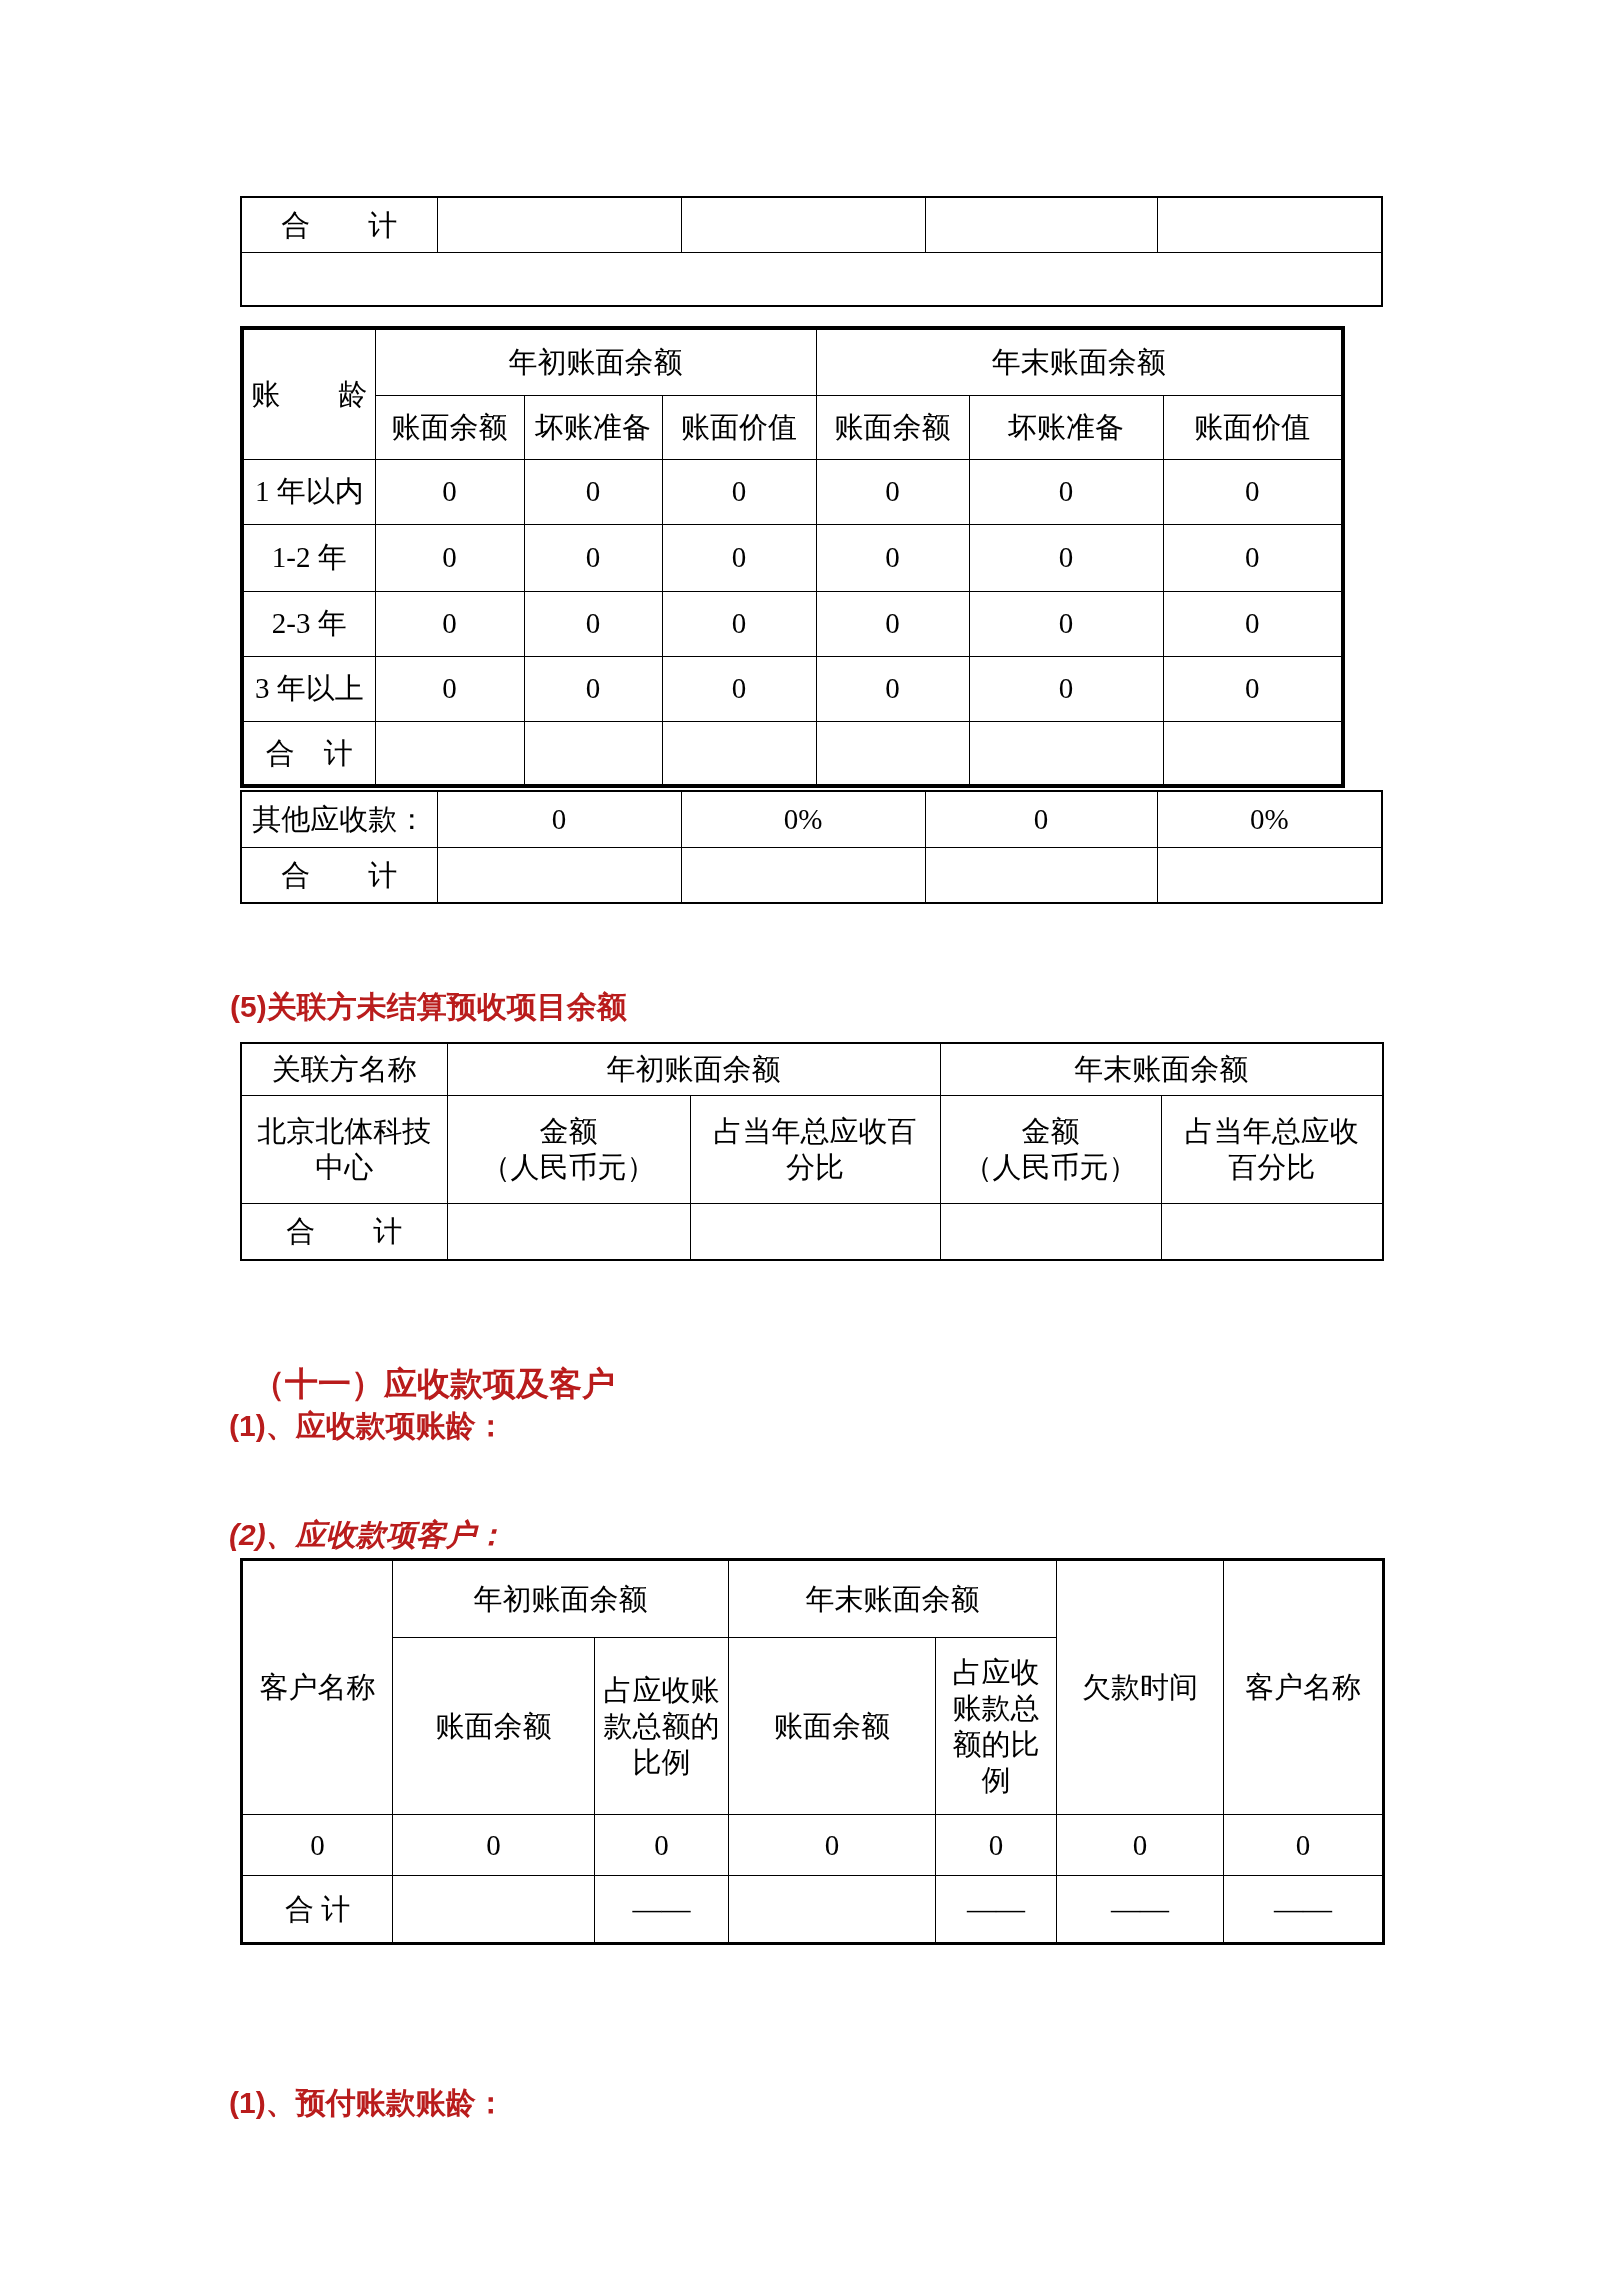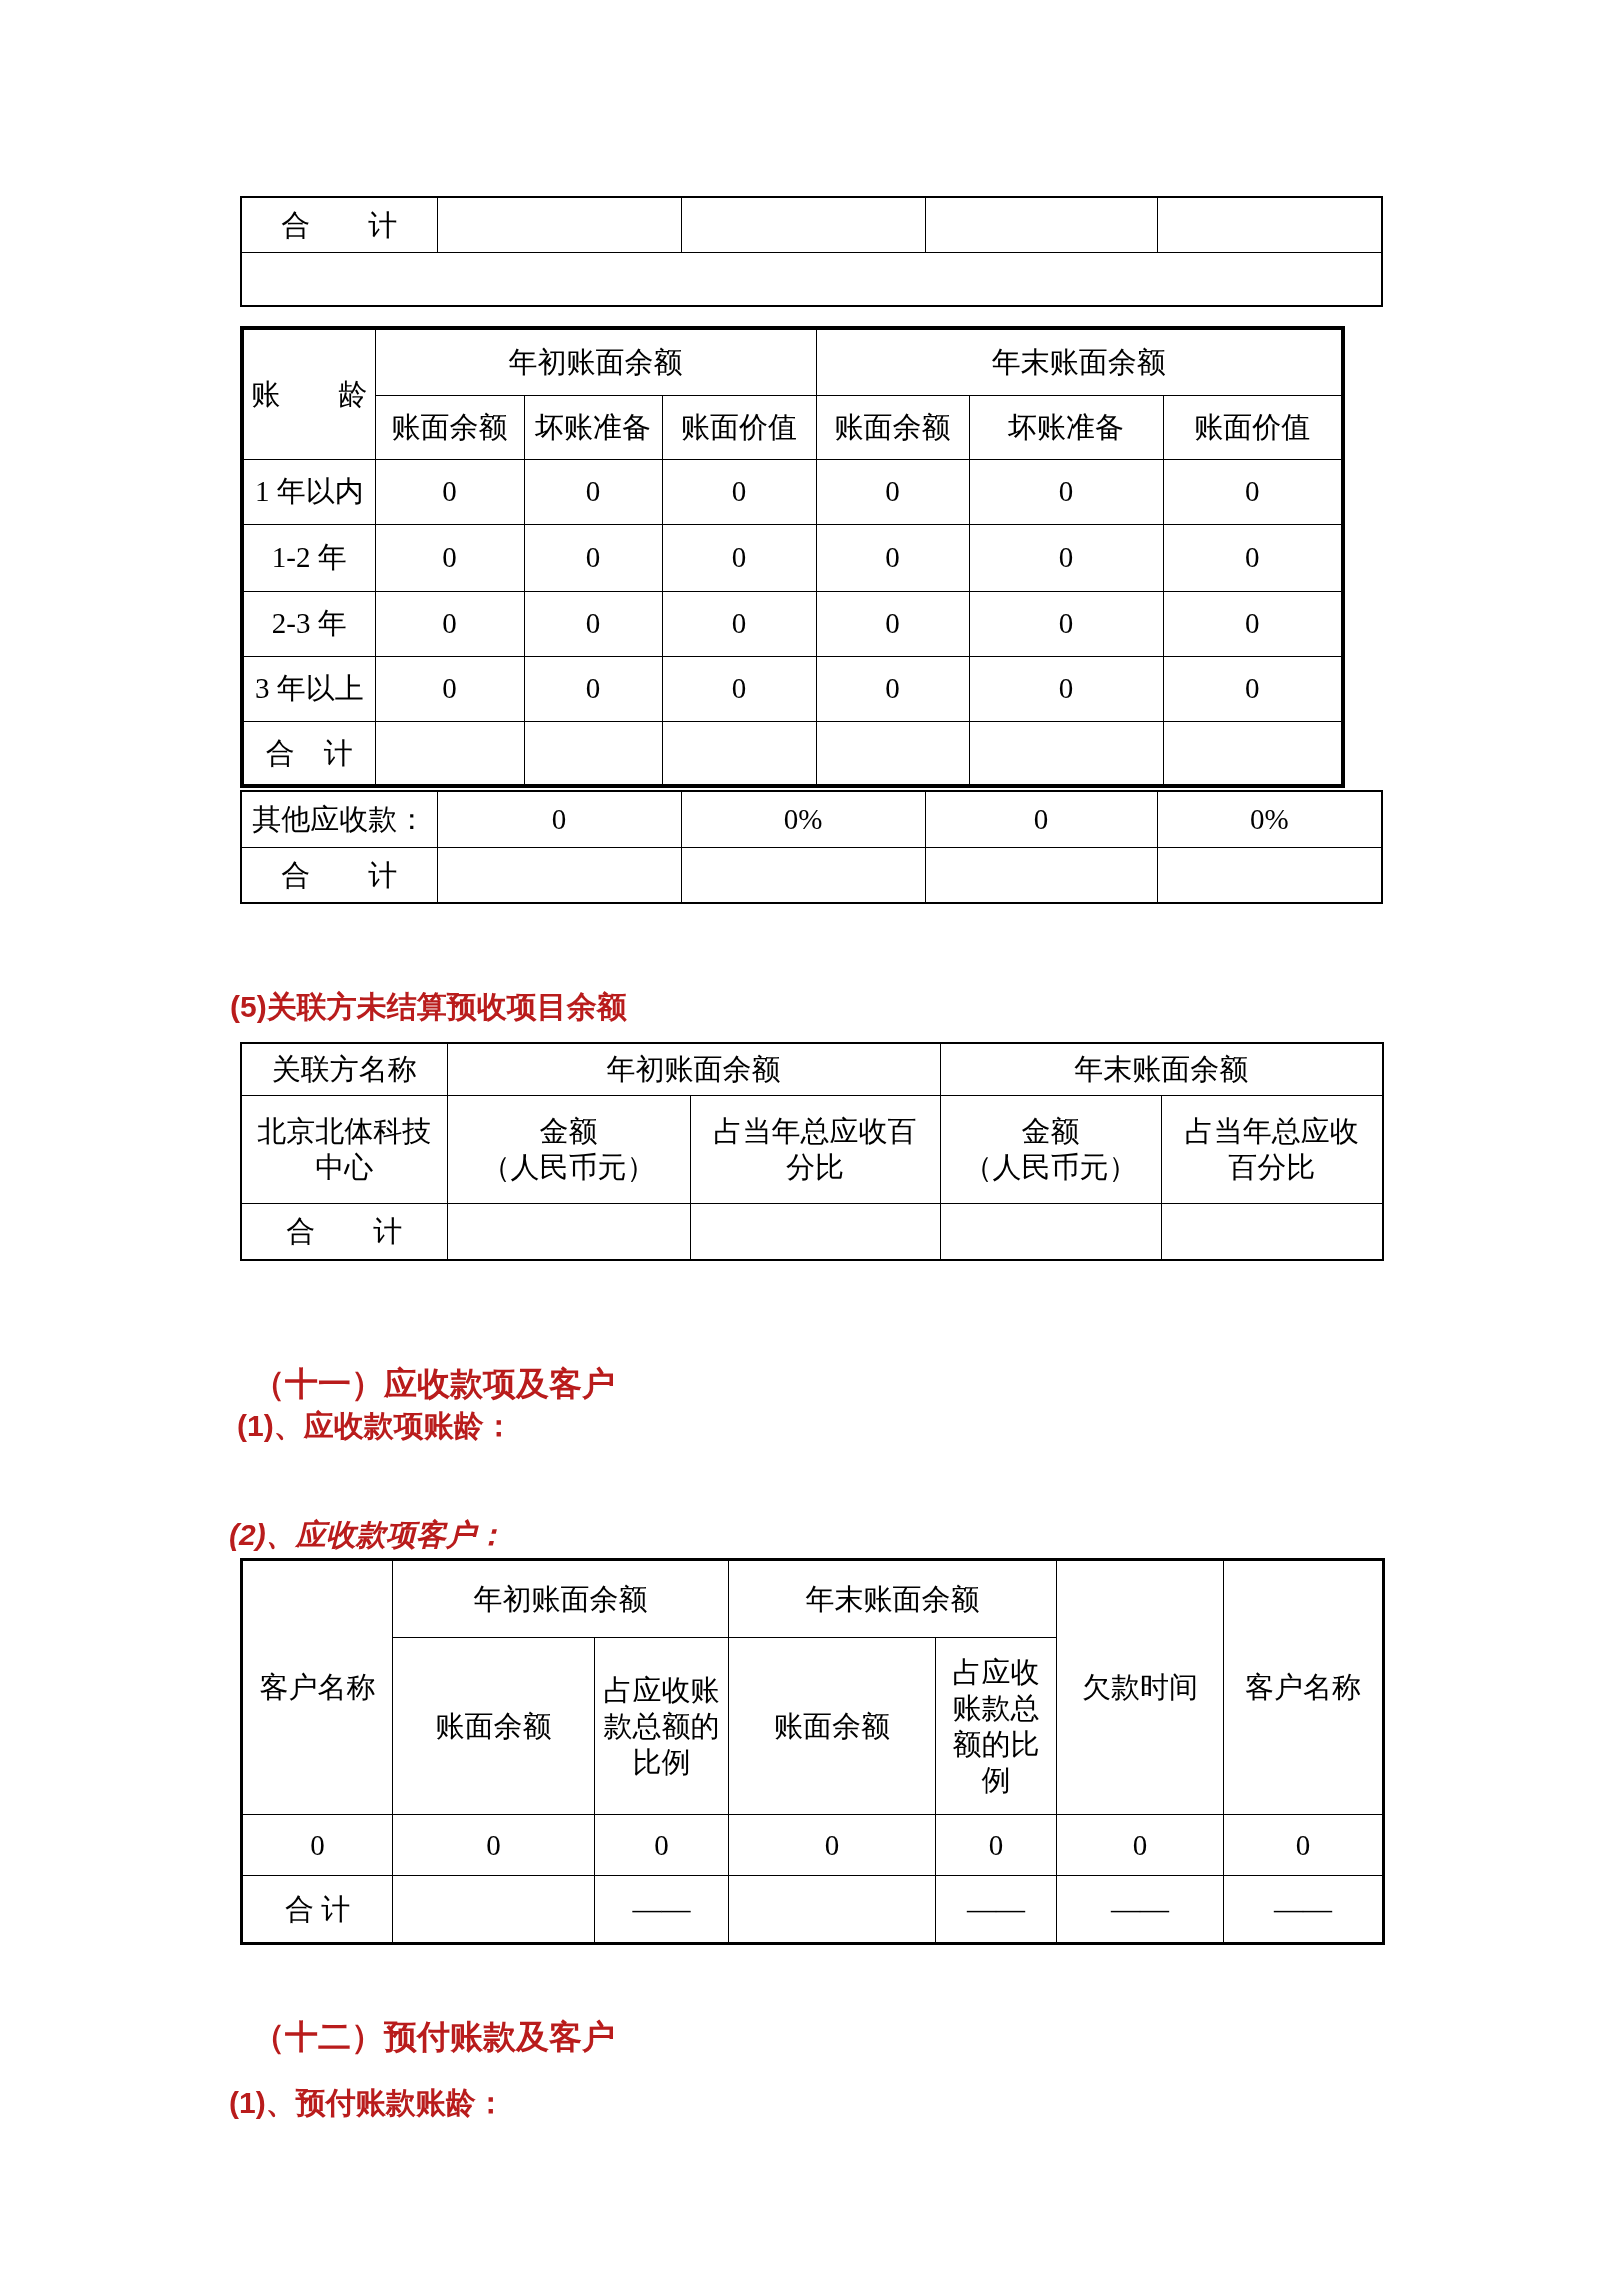--- a/index.html
+++ b/index.html
@@ -189,21 +189,21 @@
       <td>合　　计</td>
       <td></td>
       <td></td>
       <td></td>
       <td></td>
     </tr>
   </tbody>
     </table>
 
   <div class="heading h48" style="left:252px; top:1362px;">（十一）应收款项及客户</div>
-  <div class="heading h44" style="left:229px; top:1406px;margin-left:8px;">(1)、应收款项账龄：</div>
+  <div class="heading h44" style="left:229px; top:1406px;">(1)、应收款项账龄：</div>
   <div class="heading h44" style="left:229px; top:1515px;font-style:italic;">(2)、应收款项客户：</div>
 
   <table class="tbl t5" style="left:240px; top:1558px; width:1142px;">
     <colgroup>
         <col style="width:151px">
         <col style="width:202px">
         <col style="width:134px">
         <col style="width:207px">
         <col style="width:121px">
         <col style="width:167px">
@@ -242,17 +242,16 @@
       <td></td>
       <td>——</td>
       <td></td>
       <td>——</td>
       <td>——</td>
       <td>——</td>
     </tr>
   </tbody>
     </table>
 
-  <div class="heading h48" style="left:252px; top:2015px;">（十二）预付账款及客户</div>
   <div class="heading h44" style="left:229px; top:2083px;">(1)、预付账款账龄：</div>
 
 </div>
 
 
 </body></html>

